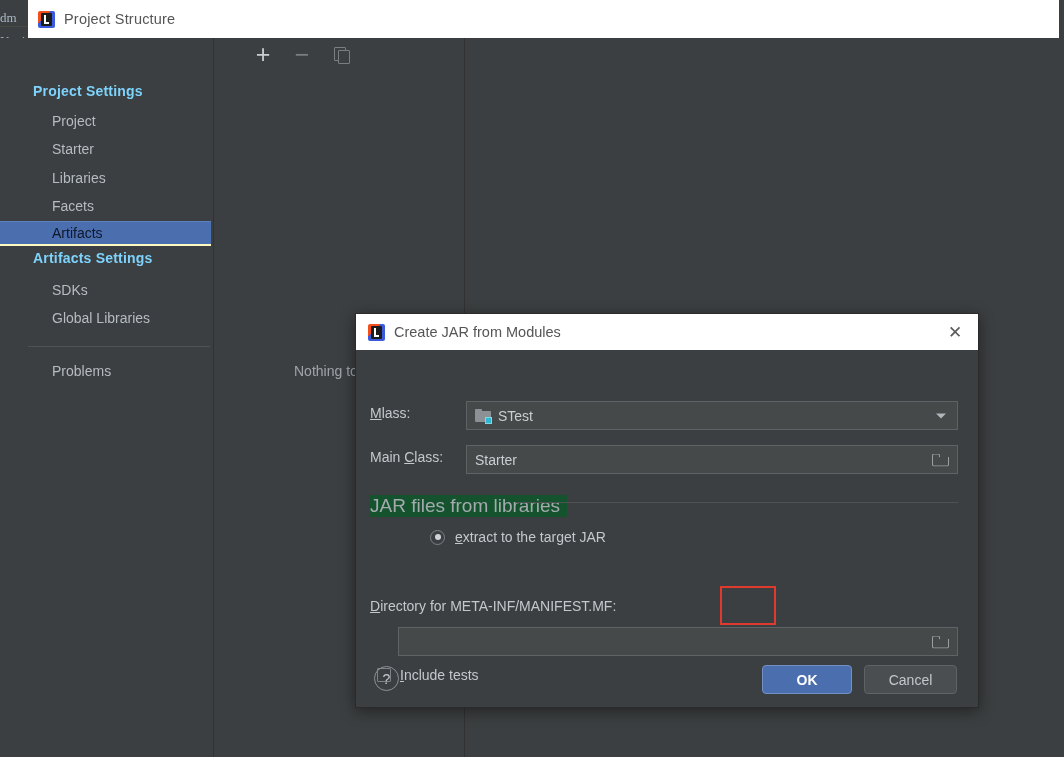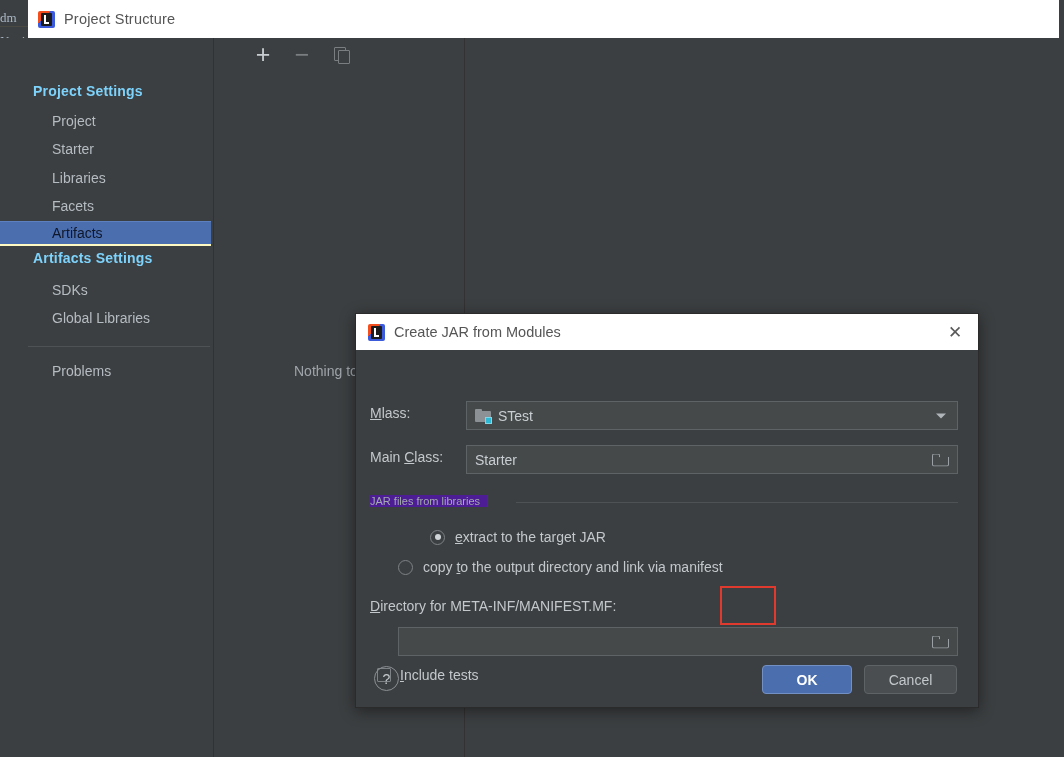--- a/index.html
+++ b/index.html
@@ -217,21 +217,21 @@
     position: absolute; left:0; bottom:0; width:17px; height:10px;
     border:1.4px solid #9aa0a5; border-top:none; border-radius:0 0 2px 2px;
     background: transparent;
   }
   .browse-ico .b-tab {
     position: absolute; left:0; top:0; width:8px; height:4px;
     border:1.4px solid #9aa0a5; border-bottom:none; border-radius:2px 2px 0 0;
   }
 
   .group-title {
-    position: absolute; font-size: 11px; color: #a4aaae; background: #4c1d95;
+    position: absolute; font-size: 19px; color: #a4aaae; background: #14532d;
     padding-right: 7px;
   }
   .group-rule {
     position: absolute; height: 1px; background: #4e5254;
   }
 
   .radio {
     position: absolute; display: flex; align-items: center;
   }
   .radio .dot {
@@ -393,24 +393,20 @@
         </span>
       </div>
 
       <div class="group-title" style="left:14px; top:145px;">JAR files from libraries</div>
       <div class="group-rule" style="left:160px; top:152px; width:442px;"></div>
 
       <div class="radio on" style="left:42px; top:179px;padding-left:32px;">
         <span class="dot"></span>
         <span class="rtxt"><span></span><span class="mn">e</span><span>xtract to the target JAR</span></span>
       </div>
-      <div class="radio" style="left:42px; top:209px;">
-        <span class="dot"></span>
-        <span class="rtxt"><span>copy </span><span class="mn">t</span><span>o the output directory and link via manifest</span></span>
-      </div>
 
       <div class="row" style="left:14px; top:248px;">
         <span class="lbl"><span class="mn">D</span><span>irectory for META-INF/MANIFEST.MF:</span></span>
       </div>
       <div class="txtfield" style="left:42px; top:277px; width:560px;">
         <span class="browse-ico">
           <span class="b-tab"></span>
             <span class="b-body"></span>
         </span>
       </div>

